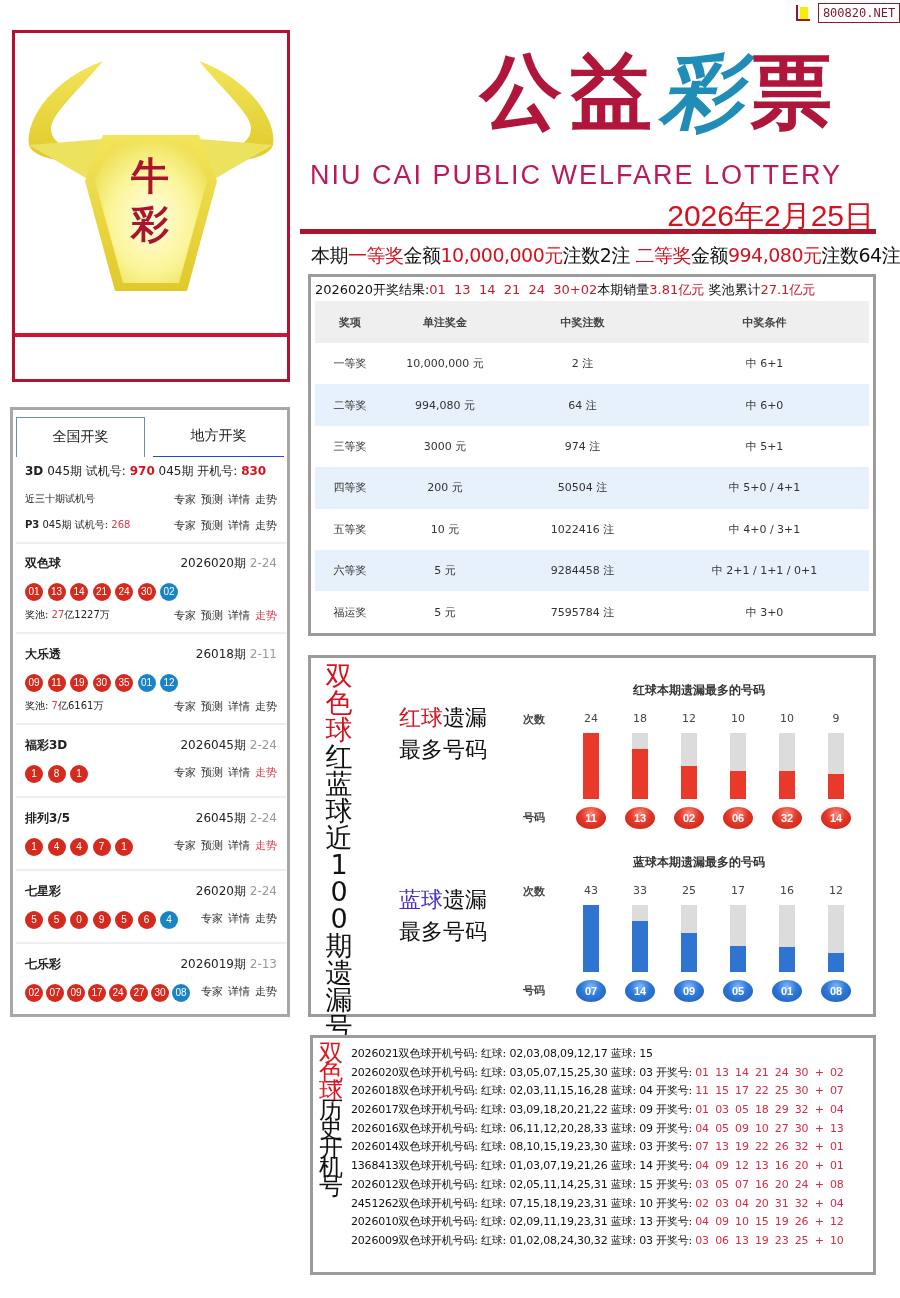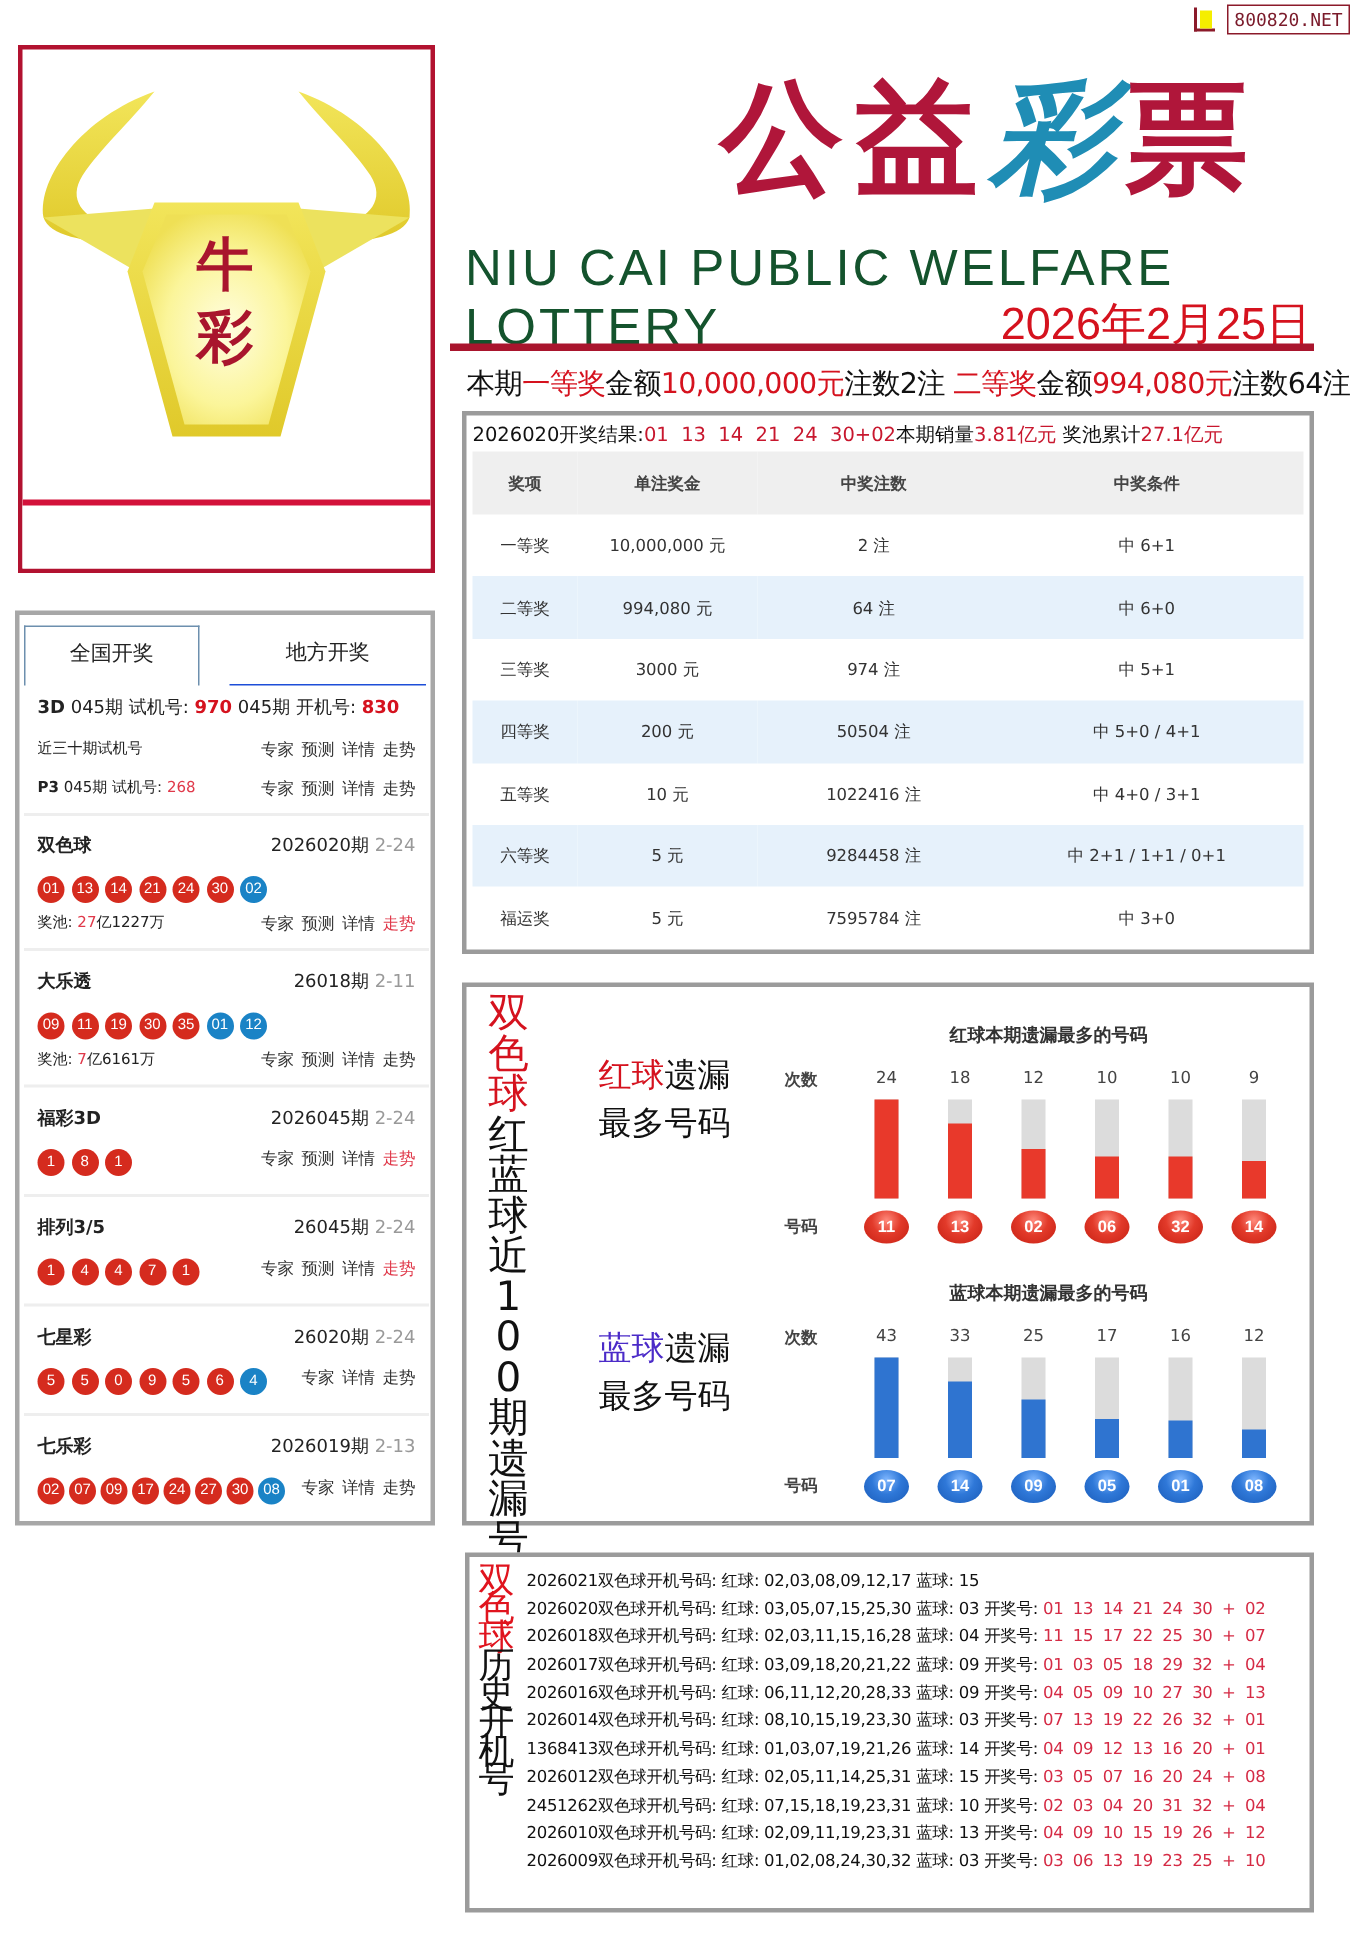--- a/index.html
+++ b/index.html
@@ -13,21 +13,21 @@
   .logo-char { position: absolute; left: 116px; font-family: "DejaVu Serif", serif; font-weight: bold; font-size: 38px; color: #a9152d; }
 
   
   .badge-yellow { position: absolute; left: 796px; top: 5px; width: 14px; height: 16px; border-left: 2px solid #8b1a2a; border-bottom: 2px solid #8b1a2a; }
   .badge-yellow span { display: block; width: 8px; height: 12px; background: #f5ee00; margin: 2px 0 0 2px; }
   .badge-site { position: absolute; left: 818px; top: 3px; width: 82px; height: 20px; border: 1px solid #8b1a2a; font-family: "DejaVu Sans Mono", monospace; font-size: 12px; color: #7a1a2a; text-align: center; line-height: 18px; }
 
   
   .title-cn { position: absolute; left: 480px; top: 38px; height: 100px; font-family: "DejaVu Serif", serif; font-weight: bold; font-size: 82px; color: #b0163a; letter-spacing: 8px; }
   .title-cn .cai { color: #1f8db5; font-style: italic; }
-  .title-en { position: absolute; left: 310px; top: 160px; font-family: "Liberation Sans", sans-serif; font-size: 34px; color: #14532d; letter-spacing: 2px; }
+  .title-en { position: absolute; left: 310px; top: 160px; font-family: "Liberation Sans", sans-serif; font-size: 27px; color: #be185d; letter-spacing: 2px; text-align: center; }
   .title-date { position: absolute; right: 26px; top: 196px; font-family: "Liberation Sans", sans-serif; font-size: 30px; color: #d5121e; }
   .title-rule { position: absolute; left: 300px; top: 229px; width: 576px; height: 5px; background: #a9152d; }
 
   .prize-summary { position: absolute; left: 311px; top: 243px; font-size: 19px; color: #111; white-space: nowrap; letter-spacing: -0.5px; }
   .red { color: #d5121e; }
 
   
   .prize-panel { position: absolute; left: 308px; top: 274px; width: 568px; height: 362px; border: 3px solid #9b9b9b; background: #fff; }
   .draw-line { position: absolute; left: 4px; top: 4px; font-size: 13px; color: #111; white-space: nowrap; }
   .draw-line .num { color: #c8172e; }
@@ -36,21 +36,21 @@
   .ptable td { height: 41.4px; text-align: center; }
   .ptable tr.alt td { background: #e6f1fb; }
   .ptable td:first-child, .ptable th:first-child { width: 70px; margin-top: 22px; }
   .ptable td:nth-child(2), .ptable th:nth-child(2) { width: 120px; }
   .ptable td:nth-child(3), .ptable th:nth-child(3) { width: 155px; }
 
   
   .lotto-panel { position: absolute; left: 10px; top: 407px; width: 280px; height: 610px; border: 3px solid #a7a7a7; background: #fff; }
   .tabs { position: absolute; left: 3px; top: 7px; width: 268px; height: 40px; }
   .tab { position: absolute; top: 0; height: 40px; line-height: 36px; text-align: center; font-size: 14px; color: #222; }
-  .tab.active { left: 0; width: 117px; border: 1px solid #6d8fae; border-bottom: none; background: #fff; }
+  .tab.active { left: 0; width: 129px; border: 1px solid #6d8fae; border-bottom: none; background: #fff; }
   .tab.inactive { left: 137px; width: 131px; border-bottom: 1px solid #1d4ed8; }
   .lrow { position: absolute; left: 12px; width: 252px; font-size: 11px; color: #222; white-space: nowrap; }
   .lrow .right { position: absolute; right: 0; }
   .bold { font-weight: bold; }
   .grey { color: #999; }
   .hot { color: #e0394a; }
   .divider { position: absolute; left: 3px; width: 270px; height: 2px; background: #eeeeee; }
   .balls { position: absolute; left: 12px; height: 18px; white-space: nowrap; }
   .ball { display: inline-block; width: 18px; height: 18px; border-radius: 50%; background: #d52b1e; color: #fff; font-size: 10px; line-height: 18px; text-align: center; margin-right: 4.5px; font-family: "Liberation Sans", sans-serif; }
   .ball.blue { background: #1a83c6; }

